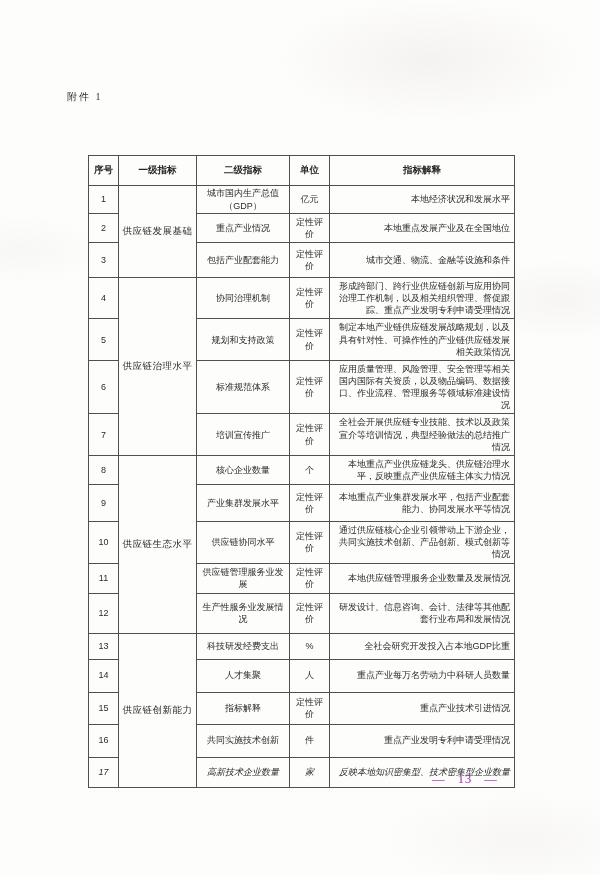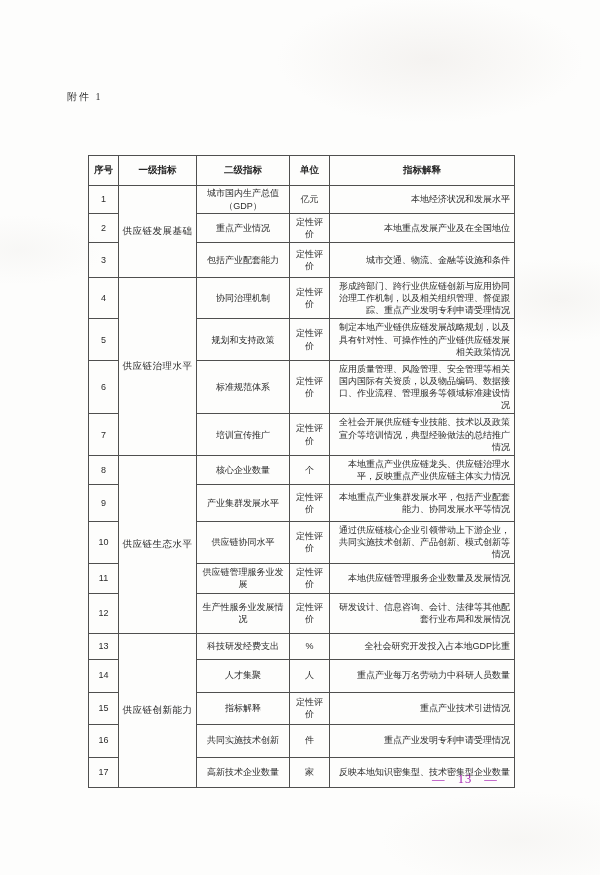--- a/index.html
+++ b/index.html
@@ -63,21 +63,21 @@
   tbody tr:nth-child(7){height:35px;}
   tbody tr:nth-child(8){height:28px;}
   tbody tr:nth-child(9){height:37px;}
   tbody tr:nth-child(10){height:37px;}
   tbody tr:nth-child(11){height:30px;}
   tbody tr:nth-child(12){height:40px;}
   tbody tr:nth-child(13){height:26px;}
   tbody tr:nth-child(14){height:33px;}
   tbody tr:nth-child(15){height:32px;}
   tbody tr:nth-child(16){height:33px;}
-  tbody tr:nth-child(17){height:30px;}
+  tbody tr:nth-child(17){height:30px;font-style:italic;}
   .pagenum{
     position:absolute;left:432px;top:772px;
     font-family:"Liberation Serif",serif;
     font-size:12.5px;color:#a21caf;
     word-spacing:8px;letter-spacing:1px;
   }
 </style>
 </head>
 <body>
 

